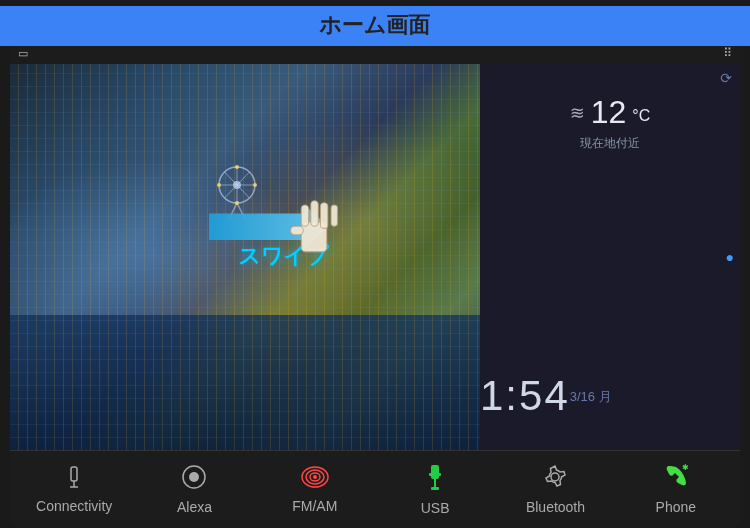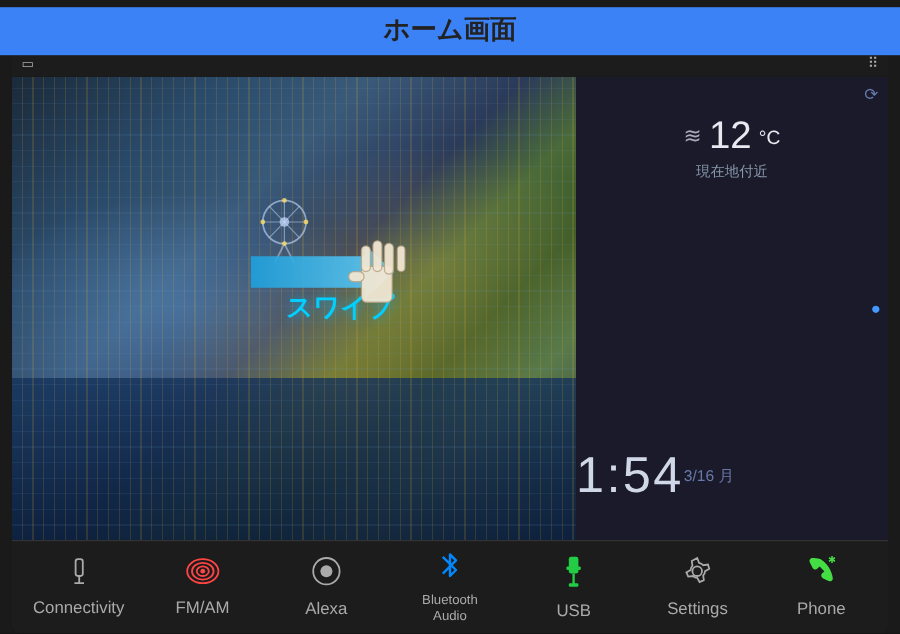--- a/index.html
+++ b/index.html
@@ -421,49 +421,40 @@
           <rect x="9" y="2" width="6" height="14" rx="2" stroke="#aaa" stroke-width="1.5" fill="none"></rect>
           <line x1="12" y1="16" x2="12" y2="22" stroke="#aaa" stroke-width="1.5"></line>
           <line x1="8" y1="22" x2="16" y2="22" stroke="#aaa" stroke-width="1.5"></line>
         </svg>
       </div>
       <div class="nav-label">Connectivity</div>
     </div>
 
     <div class="nav-item">
       <div class="nav-icon">
+        <svg width="26" height="26" viewBox="0 0 26 26" fill="none" xmlns="http://www.w3.org/2000/svg">
+          <circle cx="13" cy="13" r="11" stroke="#aaa" stroke-width="1.5" fill="none"></circle>
+          <circle cx="13" cy="13" r="5" fill="#aaa"></circle>
+        </svg>
+      </div>
+      <div class="nav-label">Alexa</div>
+    </div>
+
+    <div class="nav-item">
+      <div class="nav-icon">
         <svg width="30" height="24" viewBox="0 0 30 24" fill="none" xmlns="http://www.w3.org/2000/svg">
           <ellipse cx="15" cy="12" rx="13" ry="10" stroke="#ff4444" stroke-width="1.5" fill="none"></ellipse>
           <ellipse cx="15" cy="12" rx="9" ry="7" stroke="#ff4444" stroke-width="1.5" fill="none"></ellipse>
           <ellipse cx="15" cy="12" rx="5" ry="4" stroke="#ff4444" stroke-width="1.5" fill="none"></ellipse>
           <circle cx="15" cy="12" r="2" fill="#ff4444"></circle>
         </svg>
       </div>
       <div class="nav-label">FM/AM</div>
     </div>
 
-    <div class="nav-item">
-      <div class="nav-icon">
-        <svg width="26" height="26" viewBox="0 0 26 26" fill="none" xmlns="http://www.w3.org/2000/svg">
-          <circle cx="13" cy="13" r="11" stroke="#aaa" stroke-width="1.5" fill="none"></circle>
-          <circle cx="13" cy="13" r="5" fill="#aaa"></circle>
-        </svg>
-      </div>
-      <div class="nav-label">Alexa</div>
-    </div>
-
-    <div class="nav-item">
-      <div class="nav-icon">
-        <svg width="22" height="26" viewBox="0 0 22 26" fill="none" xmlns="http://www.w3.org/2000/svg">
-          <polyline points="5,6 16,17 11,22 11,4 16,9 5,20" stroke="#0088ff" stroke-width="2" fill="none" stroke-linejoin="round"></polyline>
-        </svg>
-      </div>
-      <div class="nav-label" style="white-space:pre-line; text-align:center; font-size:11px; color:#aaa;">Bluetooth
-Audio</div>
-    </div>
 
     <div class="nav-item">
       <div class="nav-icon">
         <svg width="22" height="28" viewBox="0 0 22 28" fill="none" xmlns="http://www.w3.org/2000/svg">
           <rect x="7" y="2" width="8" height="14" rx="2" fill="#22cc44"></rect>
           <rect x="5" y="10" width="12" height="3" rx="1" fill="#22cc44"></rect>
           <line x1="11" y1="16" x2="11" y2="26" stroke="#22cc44" stroke-width="2"></line>
           <rect x="7" y="24" width="8" height="3" rx="1" fill="#22cc44"></rect>
         </svg>
       </div>
@@ -471,21 +462,21 @@
     </div>
 
 
     <div class="nav-item">
       <div class="nav-icon">
         <svg width="26" height="26" viewBox="0 0 26 26" fill="none" xmlns="http://www.w3.org/2000/svg">
           <circle cx="13" cy="13" r="4" stroke="#aaa" stroke-width="1.5" fill="none"></circle>
           <path d="M13 2 L14.5 6 Q16.5 6.5 18 8 L22 7.5 L23 11 L19.5 13 Q19.5 15 18 16.5 L18.5 20.5 L15 22 L13 18.5 Q11 18.5 9.5 17 L5.5 17.5 L4 14 L7.5 12 Q7.5 10 9 8.5 L8.5 4.5 Z" stroke="#aaa" stroke-width="1.5" fill="none"></path>
         </svg>
       </div>
-      <div class="nav-label">Settings</div>
+      <div class="nav-label">Bluetooth</div>
     </div>
 
     <div class="nav-item">
       <div class="nav-icon">
         <svg width="24" height="26" viewBox="0 0 24 26" fill="none" xmlns="http://www.w3.org/2000/svg">
           <path d="M5 2 C3 2 2 4 3 6 L5 10 C6 12 8 12 9 11 L11 9 C12 10 14 12 15 13 L13 15 C12 16 12 18 14 19 L18 21 C20 22 22 21 22 19 C22 17 20 8 12 3 C9 2 7 2 5 2 Z" fill="#44dd44"></path>
           <text x="18" y="6" font-size="8" fill="#44dd44">✱</text>
         </svg>
       </div>
       <div class="nav-label">Phone</div>

